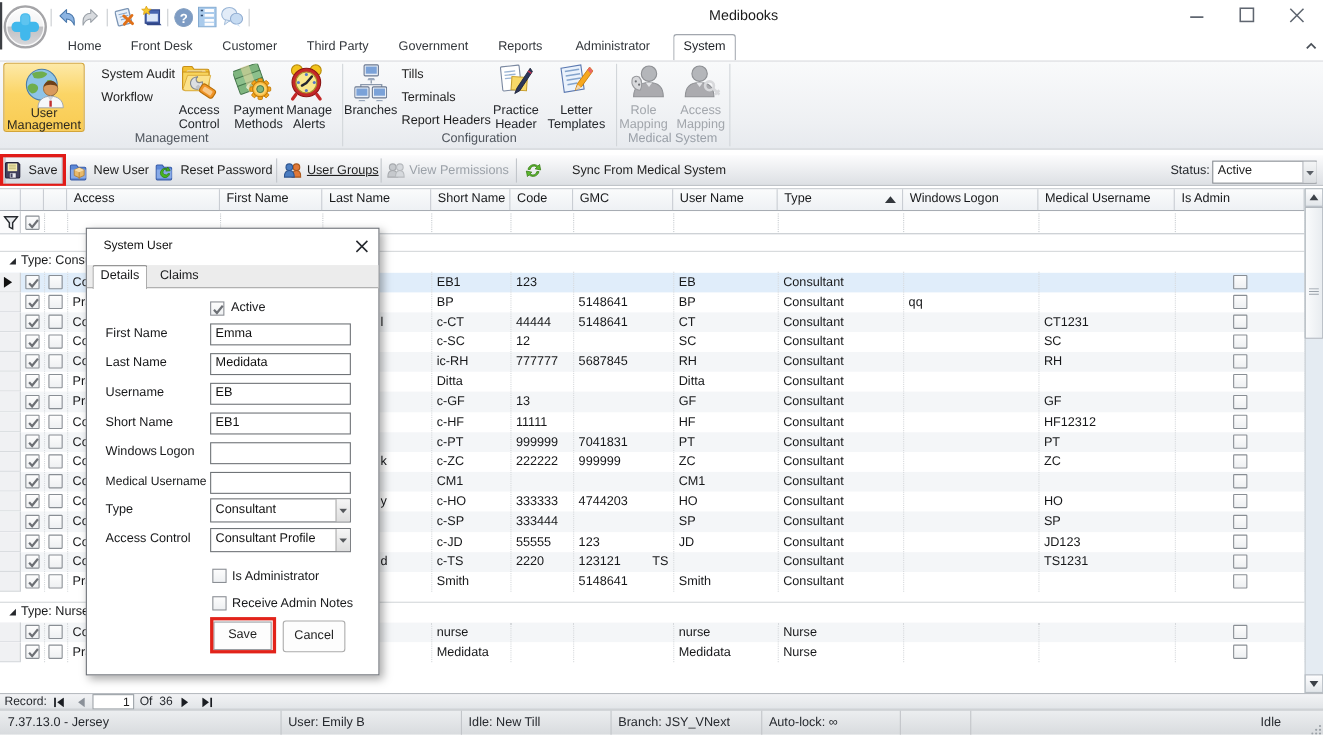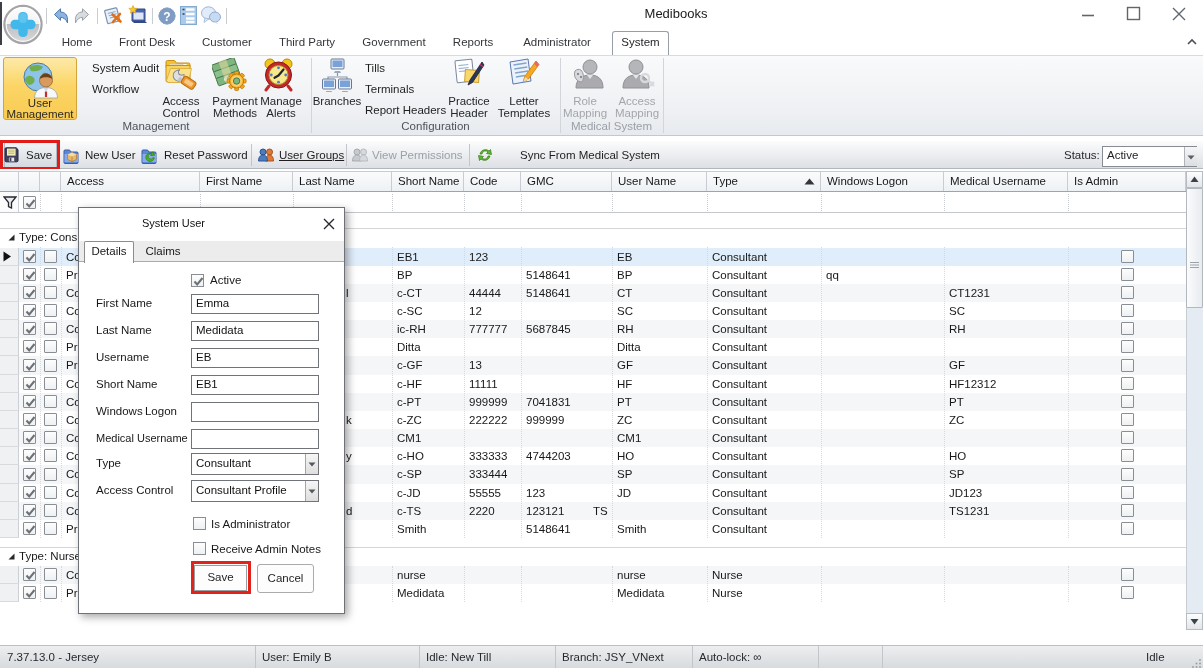--- a/index.html
+++ b/index.html
@@ -616,20 +616,39 @@
       <path d="M4.5 0.5 L8.5 6 L0.5 6 Z" fill="#3c4148"></path>
     </svg>
 <div class="abs" style="left:1186px;top:188px;width:17px;height:120px;background:linear-gradient(90deg,#fafbfc,#e8ecf0);border:1px solid #b2b8be;border-radius:1px;"></div>
 <svg class="abs" style="left:1190px;top:262px;" width="9" height="7" viewBox="0 0 9 7">
       <path d="M0 0.5 h9 M0 3 h9 M0 5.5 h9" stroke="#9aa2aa" stroke-width="1"></path>
     </svg>
 <div class="abs" style="left:1186px;top:613px;width:17px;height:17px;background:linear-gradient(#fdfdfe,#e2e6ea);border:1px solid #b6bcc2;"></div>
 <svg class="abs" style="left:1190px;top:618px;" width="9" height="7" viewBox="0 0 9 7">
       <path d="M4.5 6.5 L8.5 1 L0.5 1 Z" fill="#3c4148"></path>
     </svg>
+<div class="abs" style="left:0;top:630px;width:1203px;height:15px;background:linear-gradient(#f2f3f5,#e2e5e8);border-top:1px solid #b8bcc1;border-bottom:1px solid #c6cacf;">
+<div style="position:absolute;left:4px;top:1px;font-size:11px;color:#26292e;">Record:</div>
+<svg style="position:absolute;left:49px;top:3px;" width="10" height="9" viewBox="0 0 10 9">
+        <path d="M1 0 v9" stroke="#1a1d22" stroke-width="1.6"></path>
+        <path d="M9 0 L3 4.5 L9 9 Z" fill="#1a1d22"></path>
+      </svg>
+<svg style="position:absolute;left:70px;top:3px;" width="8" height="9" viewBox="0 0 8 9">
+        <path d="M7 0 L1 4.5 L7 9 Z" fill="#8a9098"></path>
+      </svg>
+<div style="position:absolute;left:84px;top:0px;width:38px;height:14px;background:#fff;border:1px solid #9aa0a6;font-size:11px;text-align:right;padding:1px 3px 0 0;">1</div>
+<div style="position:absolute;left:127px;top:1px;font-size:11px;color:#26292e;">Of&nbsp;&nbsp;36</div>
+<svg style="position:absolute;left:164px;top:3px;" width="8" height="9" viewBox="0 0 8 9">
+        <path d="M1 0 L7 4.5 L1 9 Z" fill="#1a1d22"></path>
+      </svg>
+<svg style="position:absolute;left:183px;top:3px;" width="10" height="9" viewBox="0 0 10 9">
+        <path d="M1 0 L7 4.5 L1 9 Z" fill="#1a1d22"></path>
+        <path d="M9 0 v9" stroke="#1a1d22" stroke-width="1.6"></path>
+      </svg>
+</div>
 <div class="abs" style="left:0;top:645px;width:1203px;height:23px;background:linear-gradient(#eceef0,#d8dbde);border-top:1px solid #bcc0c4;">
 <div style="position:absolute;left:255px;top:0;width:1px;height:23px;background:#c2c5c9;"></div>
 <div style="position:absolute;left:419px;top:0;width:1px;height:23px;background:#c2c5c9;"></div>
 <div style="position:absolute;left:555px;top:0;width:1px;height:23px;background:#c2c5c9;"></div>
 <div style="position:absolute;left:692px;top:0;width:1px;height:23px;background:#c2c5c9;"></div>
 <div style="position:absolute;left:818px;top:0;width:1px;height:23px;background:#c2c5c9;"></div>
 <div style="position:absolute;left:882px;top:0;width:1px;height:23px;background:#c2c5c9;"></div>
 <div style="position:absolute;left:7px;top:5px;font-size:11.5px;color:#26292e;">7.37.13.0 - Jersey</div>
 <div style="position:absolute;left:262px;top:5px;font-size:11.5px;color:#26292e;">User: Emily B</div>
 <div style="position:absolute;left:426px;top:5px;font-size:11.5px;color:#26292e;">Idle: New Till</div>
@@ -639,21 +658,21 @@
 <svg style="position:absolute;left:1192px;top:12px;" width="10" height="10" viewBox="0 0 10 10">
 <circle cx="8" cy="2" r="1" fill="#9aa0a6"></circle>
         <circle cx="8" cy="5.5" r="1" fill="#9aa0a6"></circle>
         <circle cx="8" cy="9" r="1" fill="#9aa0a6"></circle>
 <circle cx="4.5" cy="5.5" r="1" fill="#9aa0a6"></circle>
         <circle cx="4.5" cy="9" r="1" fill="#9aa0a6"></circle>
         <circle cx="1" cy="9" r="1" fill="#9aa0a6"></circle>
       </svg>
 </div>
 <div class="abs" style="left:78px;top:207px;width:267px;height:407px;background:#fff;border:1px solid #6e7278;box-shadow:3px 3px 8px rgba(0,0,0,0.35);">
-<div style="position:absolute;left:15px;top:9px;font-size:11px;color:#111;margin-left:48px;">System User</div>
+<div style="position:absolute;left:15px;top:9px;font-size:11px;color:#111;">System User</div>
 <svg style="position:absolute;left:244px;top:10px;" width="12" height="12" viewBox="0 0 12 12">
         <path d="M1 1 L11 11 M11 1 L1 11" stroke="#26292e" stroke-width="1.4"></path>
       </svg>
 <div style="position:absolute;left:0px;top:33px;width:265px;height:21px;background:#ececec;border-bottom:1px solid #ababab;"></div>
 <div style="position:absolute;left:5px;top:33px;width:50px;height:22px;background:#fff;border:1px solid #8c8c8c;border-bottom:none;border-radius:2px 2px 0 0;"></div>
 <div style="position:absolute;left:5px;top:37px;width:50px;text-align:center;font-size:11.5px;color:#17181a;">Details</div>
 <div style="position:absolute;left:58px;top:37px;width:52px;text-align:center;font-size:11.5px;color:#17181a;">Claims</div>
 <div style="position:absolute;left:112px;top:66px;width:13px;height:13px;border:1px solid #8a8e94;background:linear-gradient(#fdfdfd,#eef0f2);"><svg width="13" height="13" viewBox="0 0 13 13">
           <path d="M2.5 6.5 L5.2 9.5 L10.5 3" stroke="#6d7075" stroke-width="2" fill="none"></path>
         </svg></div>

